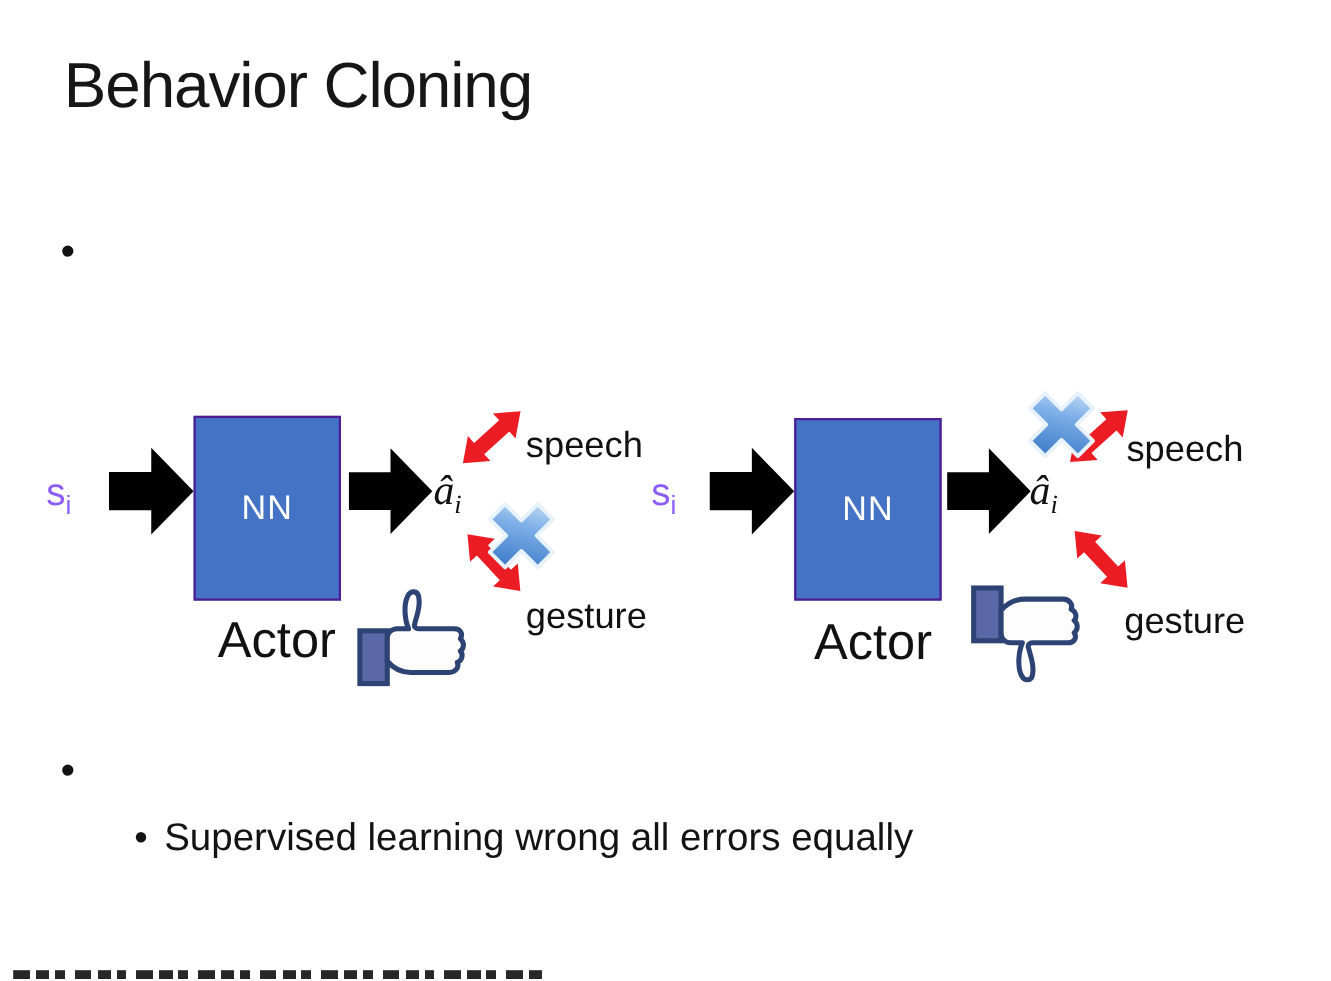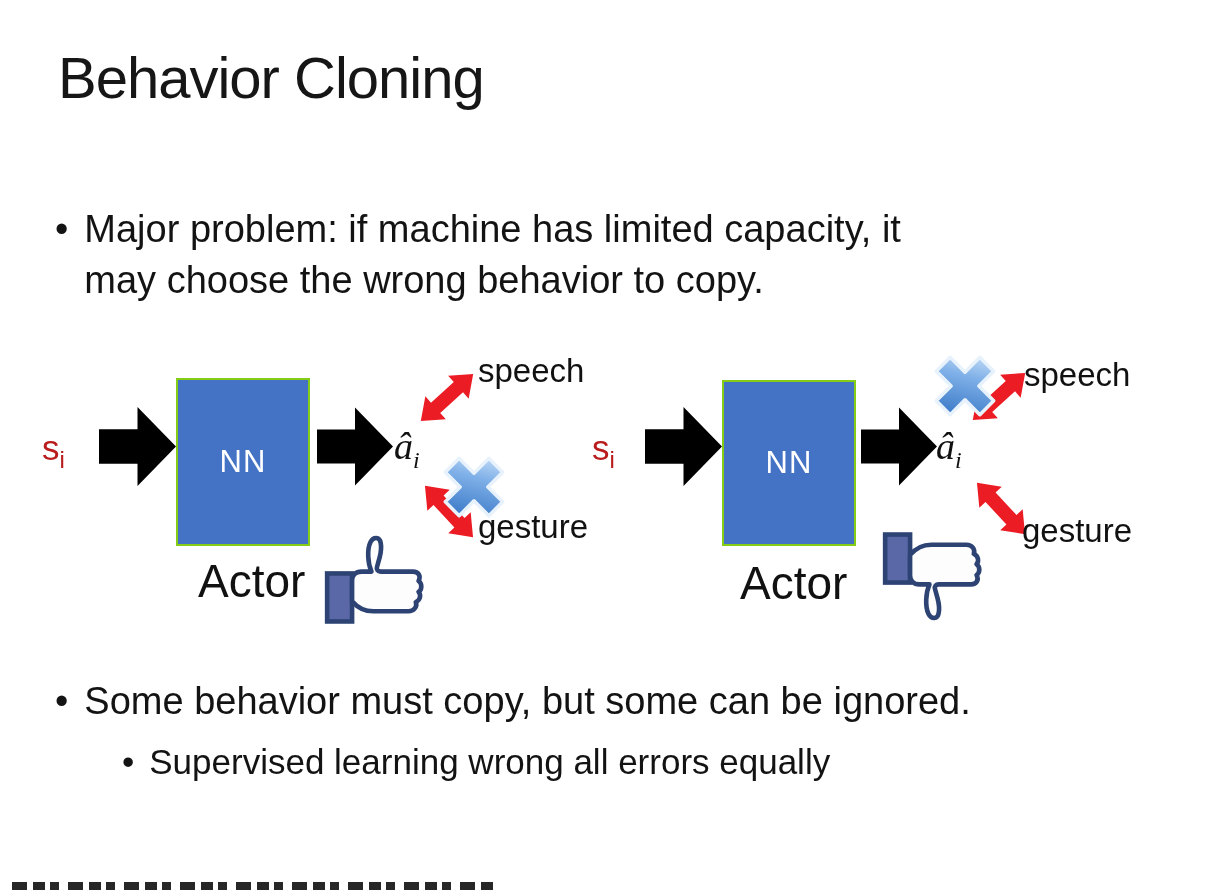--- a/index.html
+++ b/index.html
@@ -10,49 +10,45 @@
   .abs{position:absolute;}
   
   .title{left:58px;top:44px;font-size:58px;font-weight:400;letter-spacing:-1px;color:#161616;}
   
   .bullet-row{display:flex;gap:16px;font-size:38px;line-height:51px;color:#131313;}
   .bullet-row .marker{flex:0 0 auto;}
   .b1{left:55px;top:204px;width:1020px;}
   .b2{left:55px;top:676px;width:1080px;}
   .bsub{left:122px;top:739px;font-size:35px;line-height:46px;gap:15px;}
   
-  .io-label{font-size:35px;color:#b91c1c;}
+  .io-label{font-size:35px;color:#8b5cf6;}
   .io-label sub{font-size:24px;}
   .ahat{font-family:Liberation Serif, serif;font-style:italic;font-size:38px;color:#111;}
   .ahat sub{font-size:24px;}
   .nn-box{width:130px;display:flex;align-items:center;justify-content:center;
-          background:#4472C4;border:2px solid #84cc16;}
+          background:#4472C4;border:2px solid #4c1d95;}
   .nn-box .nn-text{color:#ffffff;font-size:31px;letter-spacing:1px;}
   .actor-label{font-size:46px;color:#111;}
-  .sg-label{font-size:33px;color:#111;}
+  .sg-label{font-size:33px;color:#111;margin-top:33px;}
   .rot{transform-origin:50% 50%;}
   
   .clip-dashes{left:12px;top:882px;width:484px;height:8px;opacity:.92;
     background:
       repeating-linear-gradient(90deg,#141414 0 15px,transparent 15px 21px,
         #141414 21px 33px,transparent 33px 38px,#141414 38px 47px,transparent 47px 56px);}
 </style>
 </head>
 <body>
 
 <div id="slide">
 
   <div class="abs title">Behavior Cloning</div>
 
   <div class="abs bullet-row b1">
     <span class="marker">•</span>
-    <span>
-      <div>Major problem: if machine has limited capacity, it</div>
-      <div>may choose the wrong behavior to copy.</div>
-    </span>
   </div>
 
   <div class="abs io-label" style="left:42px;top:428px;">
     <span>s</span><sub>i</sub>
   </div>
 
   <svg class="abs" style="left:99px;top:399px;" width="77" height="95" viewBox="0 0 80 96">
     <path d="M0 30 H40 V7 L80 48 L40 89 V66 H0 Z" fill="#000"></path>
   </svg>
 
@@ -141,21 +137,20 @@
 
   <div class="abs actor-label" style="left:740px;top:556px;">Actor</div>
 
   <svg class="abs" style="left:878px;top:529px;transform:scaleY(-1);" width="114" height="96" viewBox="0 0 120 104">
     <rect x="6" y="46" width="27" height="52" fill="#5B68A8" stroke="#2D4373" stroke-width="5"></rect>
     <path d="M33 54 C33 48 37 44 43 44 L54 44 C50 35 49 20 53 12 C56 6 63 6 64 13 C65 18 64 24 63 28 L60 39 C59 42 61 44 64 44 L99 44 C105 44 108 49 105 54 C109 57 109 63 105 66 C108 69 107 75 102 77 C104 82 100 87 94 87 L56 87 C47 87 39 83 33 76 Z" fill="#FDFDFD" stroke="#2D4373" stroke-width="5" stroke-linejoin="round"></path>
   </svg>
 
   <div class="abs bullet-row b2">
     <span class="marker">•</span>
-    <span>Some behavior must copy, but some can be ignored.</span>
   </div>
 
   <div class="abs bullet-row bsub">
     <span class="marker">•</span>
     <span>Supervised learning wrong all errors equally</span>
   </div>
 
   <div class="abs clip-dashes"></div>
 
 </div>

